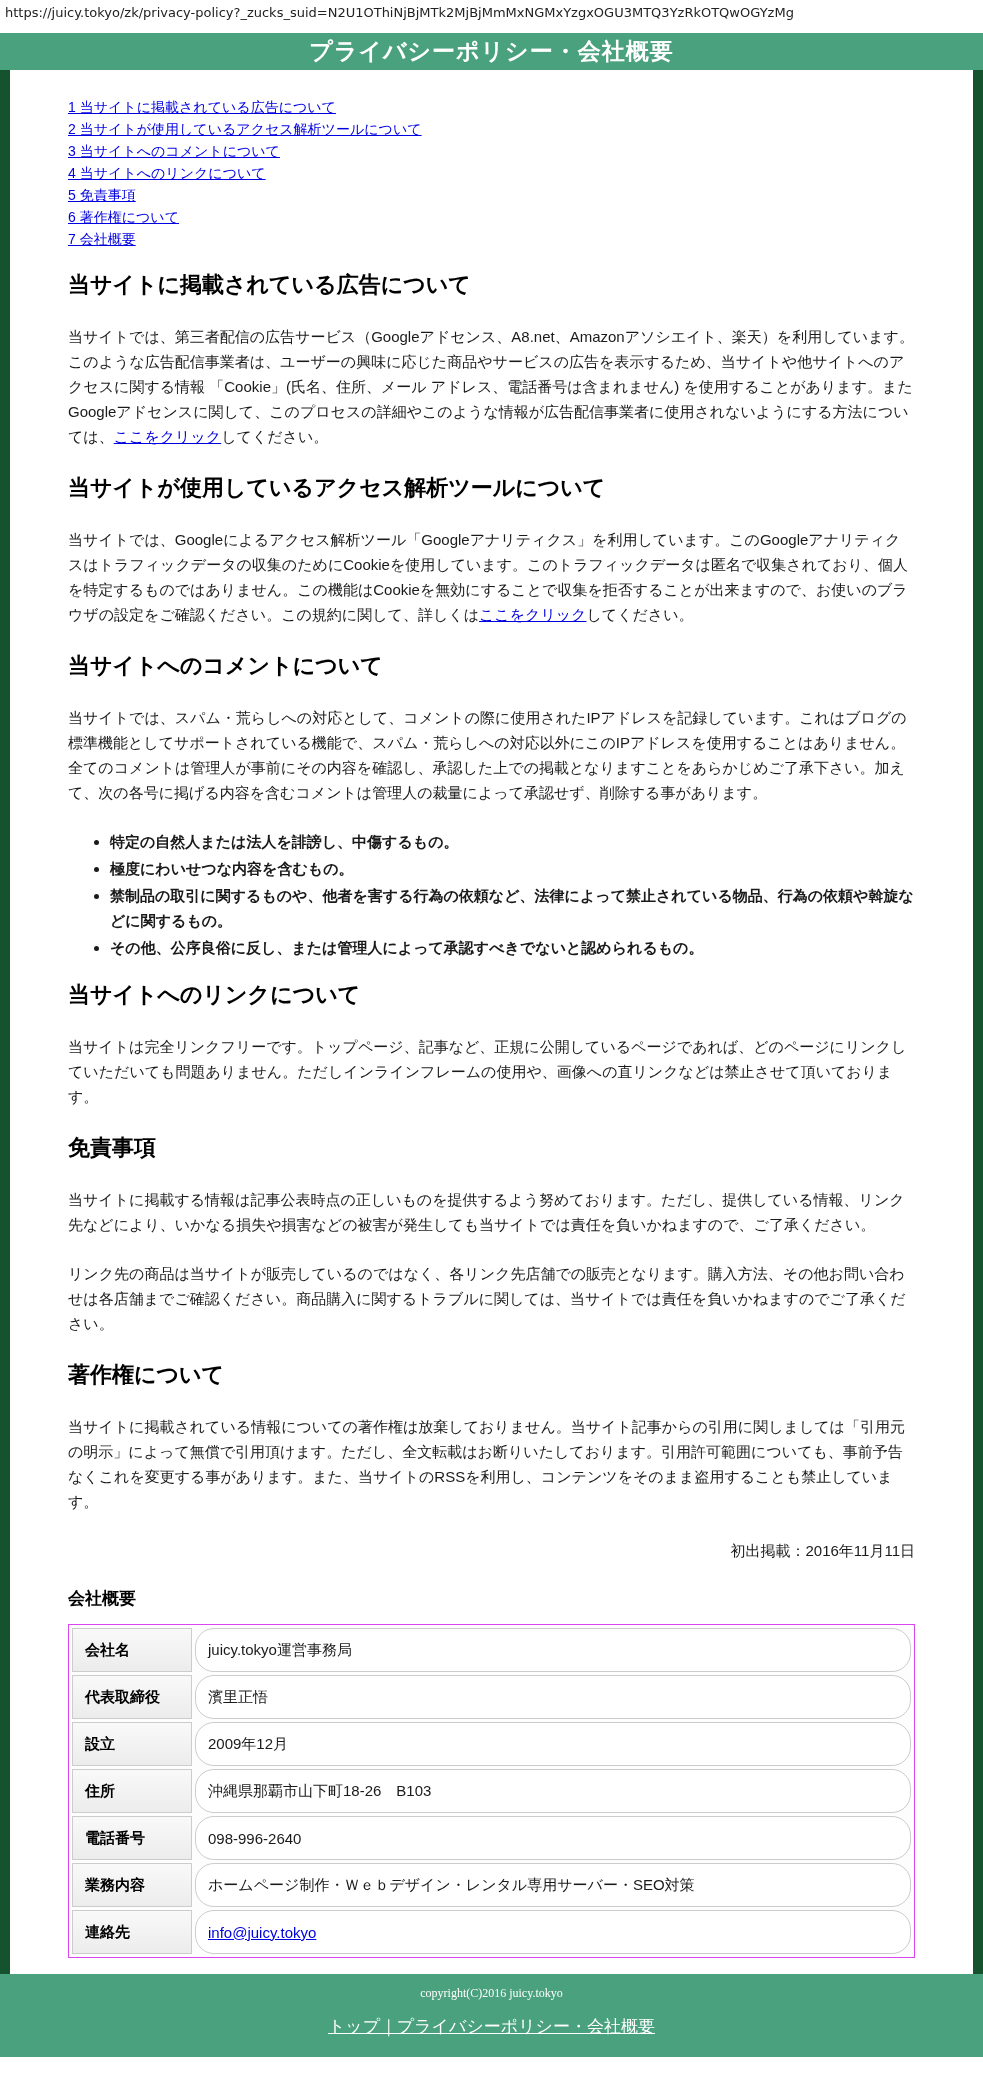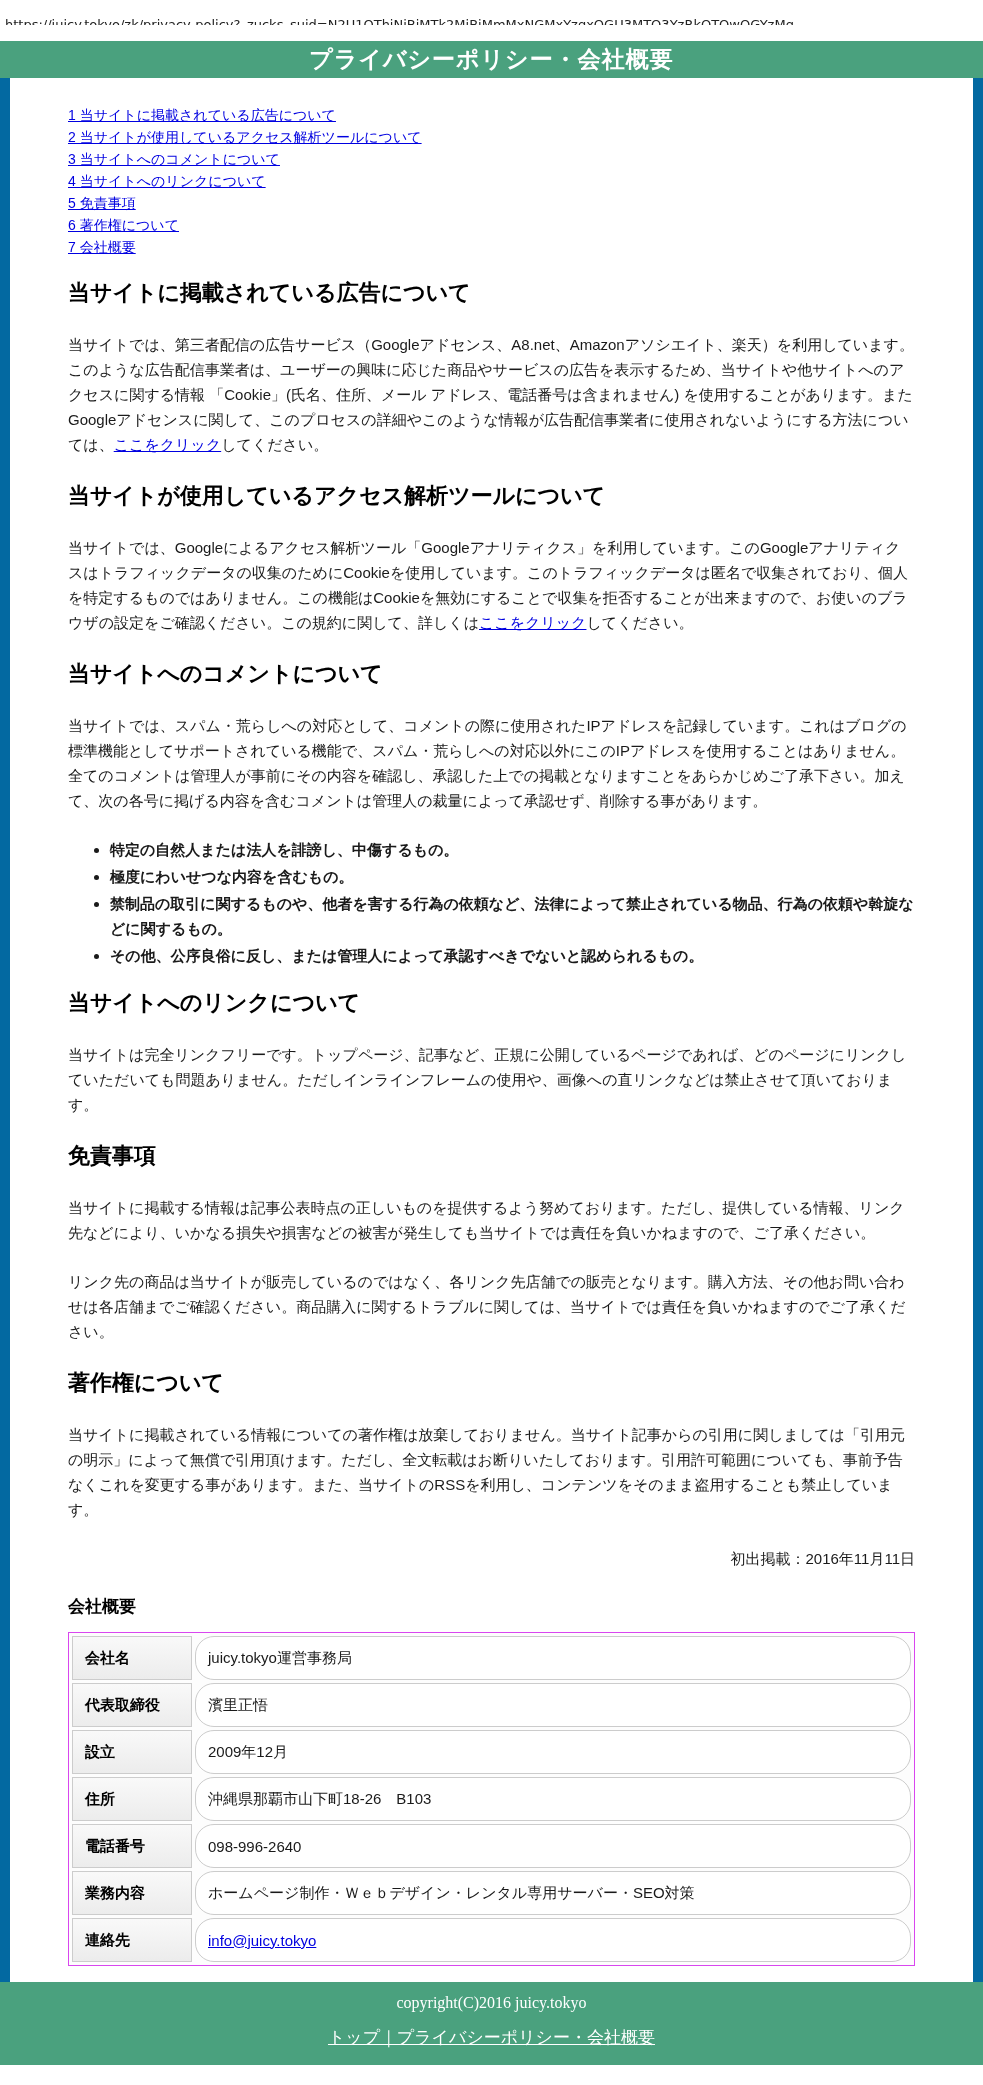--- a/index.html
+++ b/index.html
@@ -6,45 +6,45 @@
   html, body { margin: 0; padding: 0; }
   body {
     width: 983px;
     background: #ffffff;
     font-family: "Liberation Sans", "DejaVu Sans", sans-serif;
     color: #111111;
   }
   
   .url-bar {
     height: 25px;
-    padding: 17px 5px 0 5px;
+    padding: 5px 5px 0 5px;
     font-size: 13px;
     color: #222;
     background: #ffffff;
     white-space: nowrap;
     overflow: hidden;
     font-family: "DejaVu Sans", sans-serif;
   }
   
   .site-header {
     height: 37px;
     background: #4aa17e;
     text-align: center;
   }
   .site-header h1 {
-    margin: 16px;
+    margin: 8px;
     font-size: 23px;
     line-height: 37px;
     font-weight: bold;
     color: #ffffff;
     letter-spacing: 1px;
   }
   
   .content-wrap {
-    background: #0369a1;
+    background: #14532d;
     padding: 0 10px;
   }
   .card {
     background: #ffffff;
     min-height: 1898px;
     padding: 26px 58px 16px 58px;
   }
   
   .toc { margin: 0 0 6px 0; }
   .toc a {
@@ -119,21 +119,21 @@
   table.company a { color: #0000e0; }
   
   .site-footer {
     background: #4aa17e;
     height: 83px;
     text-align: center;
     padding-top: 12px;
   }
   .site-footer .copyright {
     font-family: "Liberation Serif", "DejaVu Serif", serif;
-    font-size: 16px;
+    font-size: 12px;
     color: #ffffff;
     margin-bottom: 14px;
   }
   .site-footer .footer-nav {
     font-size: 17px;
     color: #ffffff;
     text-decoration: underline;
   }
 </style>
 </head>

